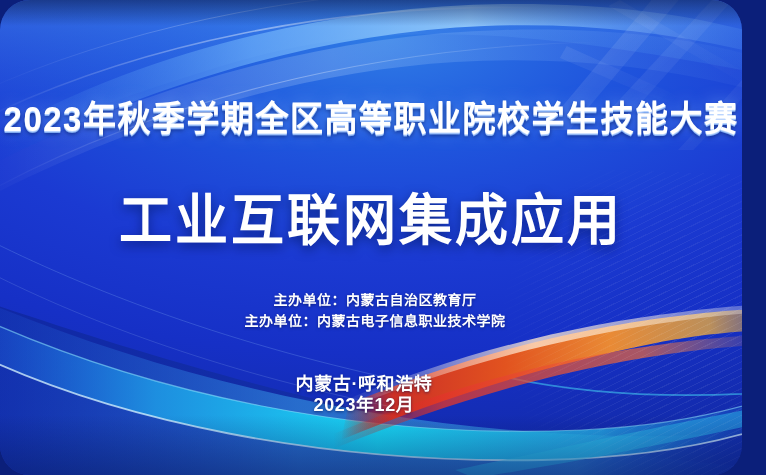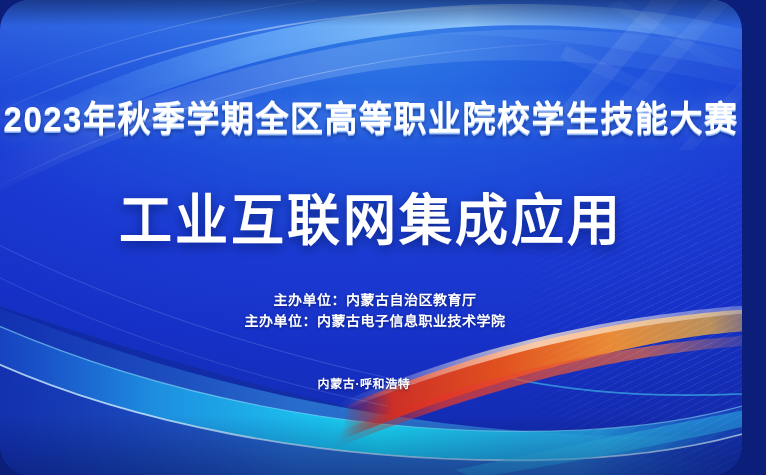--- a/index.html
+++ b/index.html
@@ -91,21 +91,21 @@
     letter-spacing:.5px;
     text-shadow:0 1px 3px rgba(2,16,78,.6);
   }
   .org-line{white-space:nowrap;}
 
   .place-block{
     position:absolute;
     top:374px; left:0; right:14px;
     text-align:center;
     color:#ffffff;
-    font-size:12px;
+    font-size:18px;
     line-height:21px;
     font-weight:bold;
     letter-spacing:.6px;
     text-shadow:0 1px 3px rgba(2,16,78,.6);
   }
   .place-line{white-space:nowrap;}
 </style>
 </head>
 <body>
 
@@ -234,16 +234,17 @@
 
     <div class="subtitle">工业互联网集成应用</div>
 
     <div class="org-block">
       <div class="org-line">主办单位：内蒙古自治区教育厅</div>
       <div class="org-line">主办单位：内蒙古电子信息职业技术学院</div>
     </div>
 
     <div class="place-block">
       <div class="place-line">内蒙古·呼和浩特</div>
+      <div class="place-line">2023年12月</div>
     </div>
 
   </div>
 </div>
 
 </body></html>

